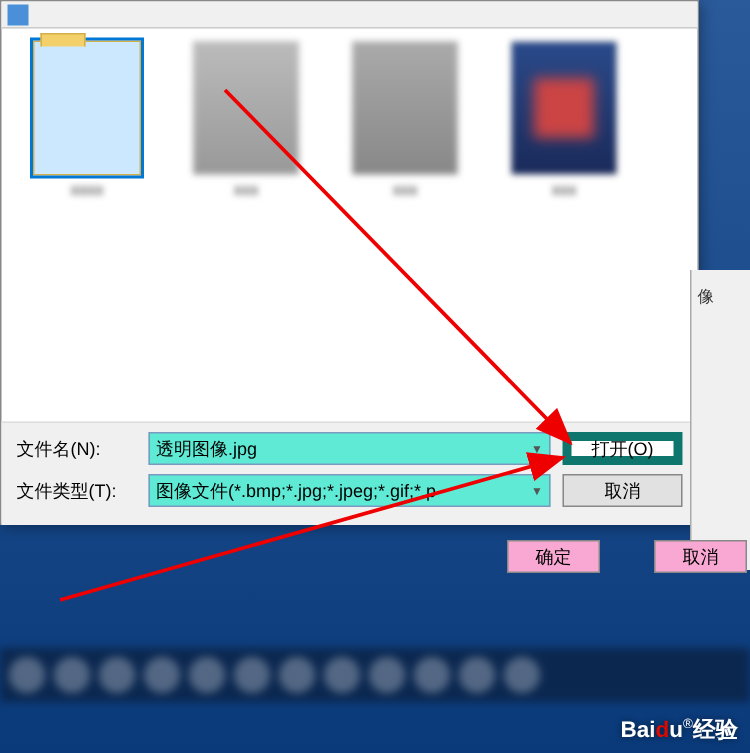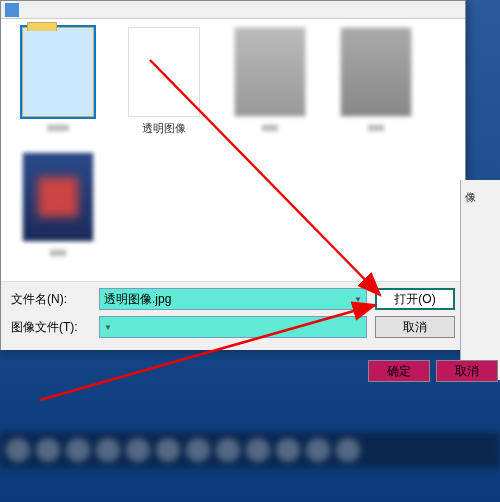--- a/index.html
+++ b/index.html
@@ -117,21 +117,21 @@
     .btn {
       width: 80px; height: 22px;
       border: 1px solid #888;
       background: #e1e1e1;
       display: flex;
       align-items: center;
       justify-content: center;
       cursor: pointer;
     }
     .btn.highlighted {
-      border: 2px solid #0f766e;
+      border: 6px solid #0f766e;
       background: #fff;
     }
     .side-dialog {
       position: absolute;
       top: 180px; right: 0;
       width: 40px; height: 200px;
       background: #f0f0f0;
       border-left: 1px solid #aaa;
       display: flex;
       flex-direction: column;
@@ -142,25 +142,26 @@
     }
     .second-dialog-buttons {
       position: absolute;
       top: 360px; right: 2px;
       display: flex;
       gap: 6px;
     }
     .btn2 {
       width: 62px; height: 22px;
       border: 1px solid #888;
-      background: #be185d;
+      background: #f9a8d4;
       display: flex;
       align-items: center;
       justify-content: center;
       font-size: 12px;
+      margin-left: 30px;
     }
     .taskbar {
       position: absolute;
       bottom: 34px; left: 0;
       width: 100%; height: 36px;
       background: rgba(10,30,60,0.7);
       display: flex;
       align-items: center;
       gap: 6px;
       padding: 0 6px;
@@ -196,24 +197,20 @@
   <div class="dialog-header">
     <div class="header-icon"></div>
   </div>
 
   <div class="file-area">
     <div class="file-item selected">
       <div class="thumb folder"></div>
       <div class="file-label">xxxx</div>
     </div>
     <div class="file-item">
-      <div class="thumb white"></div>
-      <div class="file-label clear">透明图像</div>
-    </div>
-    <div class="file-item">
       <div class="thumb blur1"></div>
       <div class="file-label">xxx</div>
     </div>
     <div class="file-item">
       <div class="thumb blur2"></div>
       <div class="file-label">xxx</div>
     </div>
     <div class="file-item">
       <div class="thumb blur3">
           <div class="inner"></div>
@@ -227,22 +224,23 @@
       <span class="field-label">文件名(N):</span>
       <div class="field-input">
         <span>透明图像.jpg</span>
         <span class="dropdown-arrow">▼</span>
       </div>
       <div class="btn highlighted">
         <span>打开(O)</span>
       </div>
     </div>
     <div class="field-row">
-      <span class="field-label">图像文件(T):</span>
+      <span class="field-label">文件类型(T):</span>
       <div class="field-input">
+        <span>图像文件(*.bmp;*.jpg;*.jpeg;*.gif;*.p</span>
         <span class="dropdown-arrow">▼</span>
       </div>
       <div class="btn">
         <span>取消</span>
       </div>
     </div>
   </div>
 </div>
 
 <div class="side-dialog">
@@ -278,13 +276,14 @@
   <defs>
     <marker id="arrowhead" markerWidth="10" markerHeight="8" refX="9" refY="4" orient="auto">
       <polygon points="0 0, 10 4, 0 8" fill="#e00"></polygon>
     </marker>
   </defs>
   <line x1="150" y1="60" x2="380" y2="295" stroke="#e00" stroke-width="2.5" marker-end="url(#arrowhead)"></line>
   <line x1="40" y1="400" x2="375" y2="305" stroke="#e00" stroke-width="2.5" marker-end="url(#arrowhead)"></line>
 </svg>
 
 <div class="watermark">
+  <div class="brand">Bai<span style="color:#e10900">d</span>u<sup>®</sup>经验</div>
 </div>
 
 </body></html>

